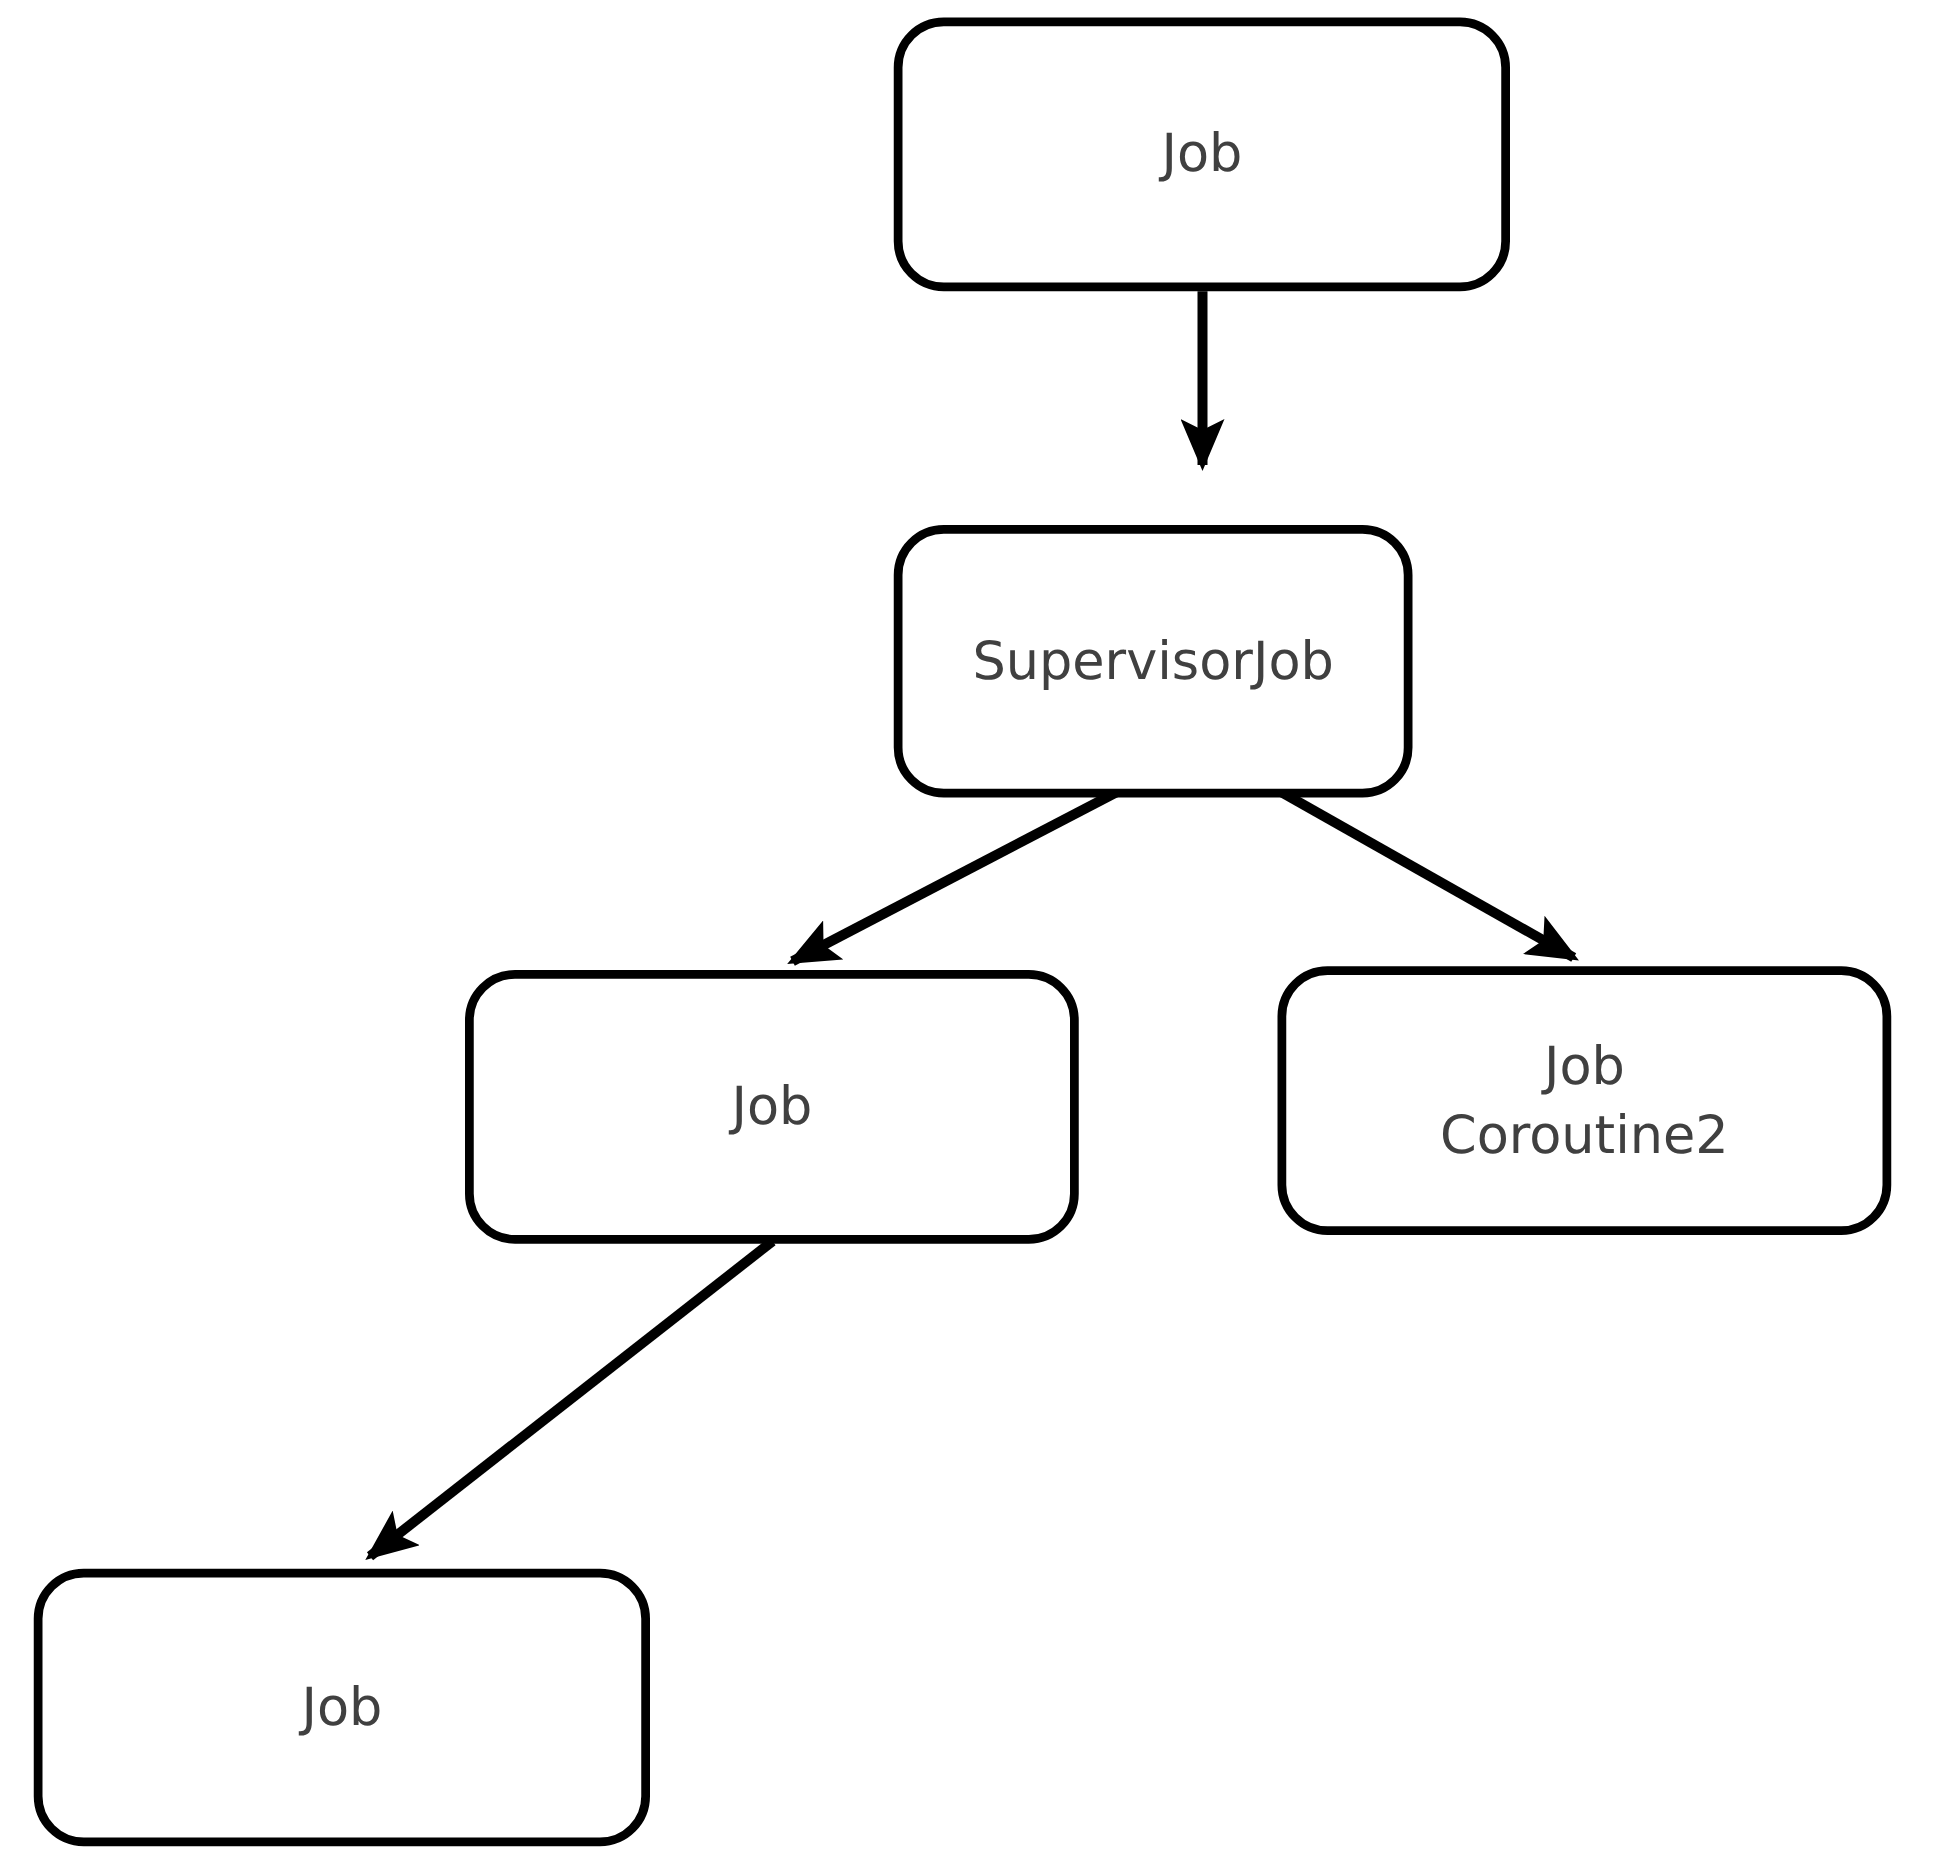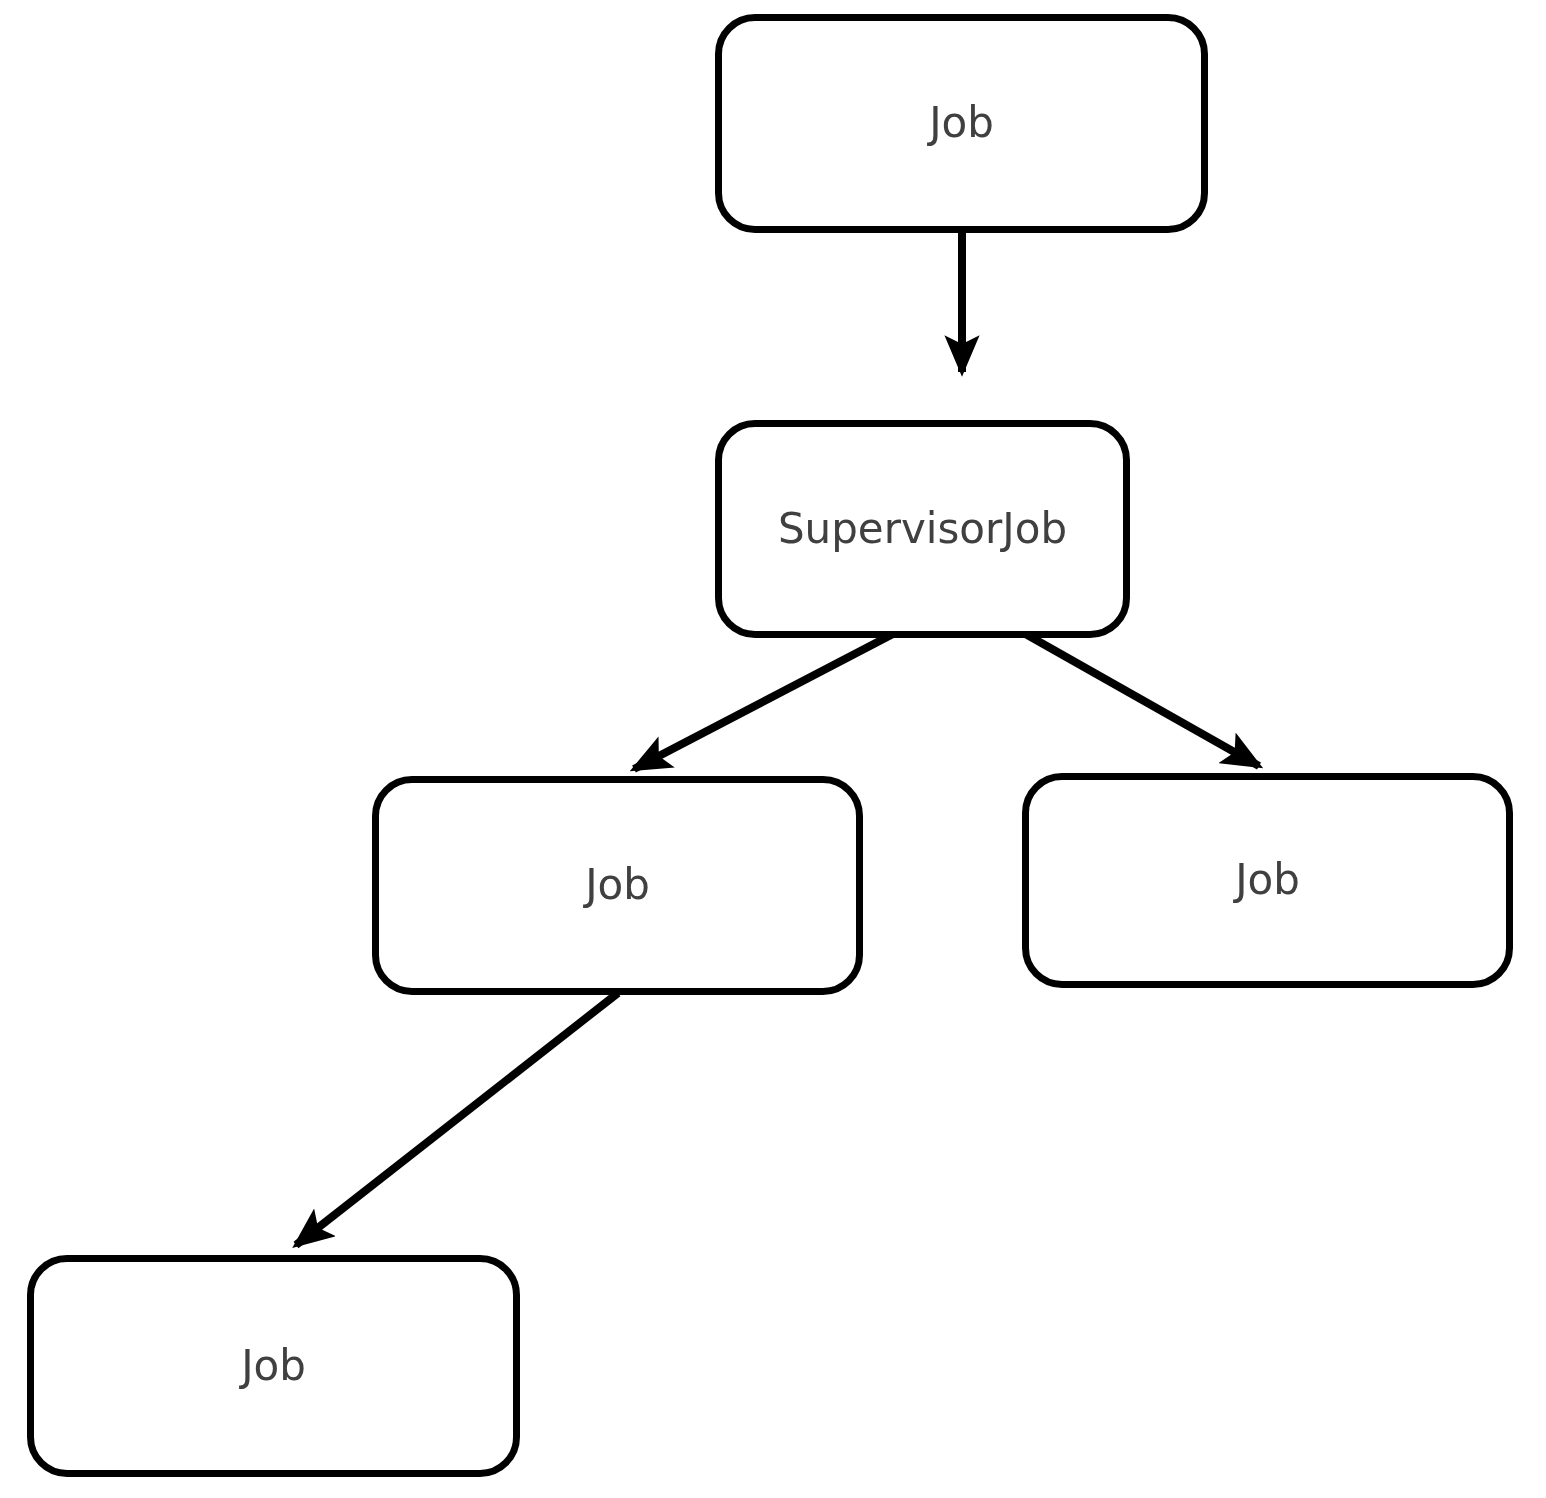--- a/index.html
+++ b/index.html
@@ -73,19 +73,20 @@
   <div class="node" style="left: 715px; top: 372px; width: 415px; height: 218px; margin-top: 48px;">
     <div class="node-line">SupervisorJob</div>
   </div>
 
   <div class="node" style="left: 372px; top: 776px; width: 491px; height: 219px;">
     <div class="node-line">Job</div>
   </div>
 
   <div class="node" style="left: 1022px; top: 773px; width: 491px; height: 215px;">
     <div class="node-line">Job</div>
+    <div class="node-line">Coroutine2</div>
   </div>
 
   <div class="node" style="left: 27px; top: 1255px; width: 493px; height: 222px;">
     <div class="node-line">Job</div>
   </div>
 
 </div>
 
 </body></html>

